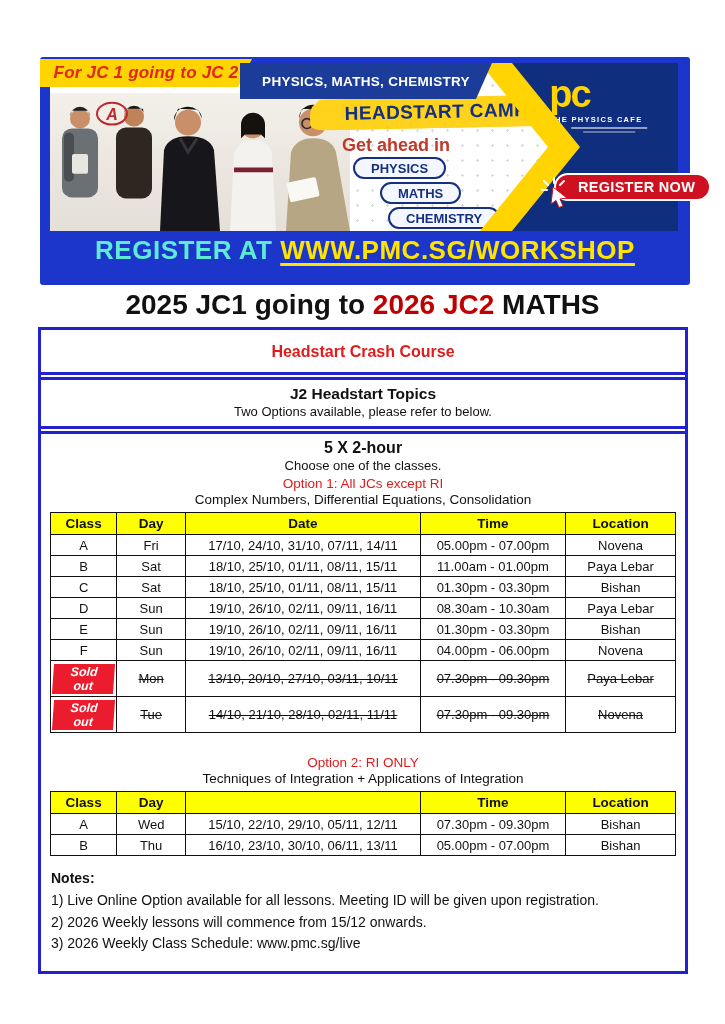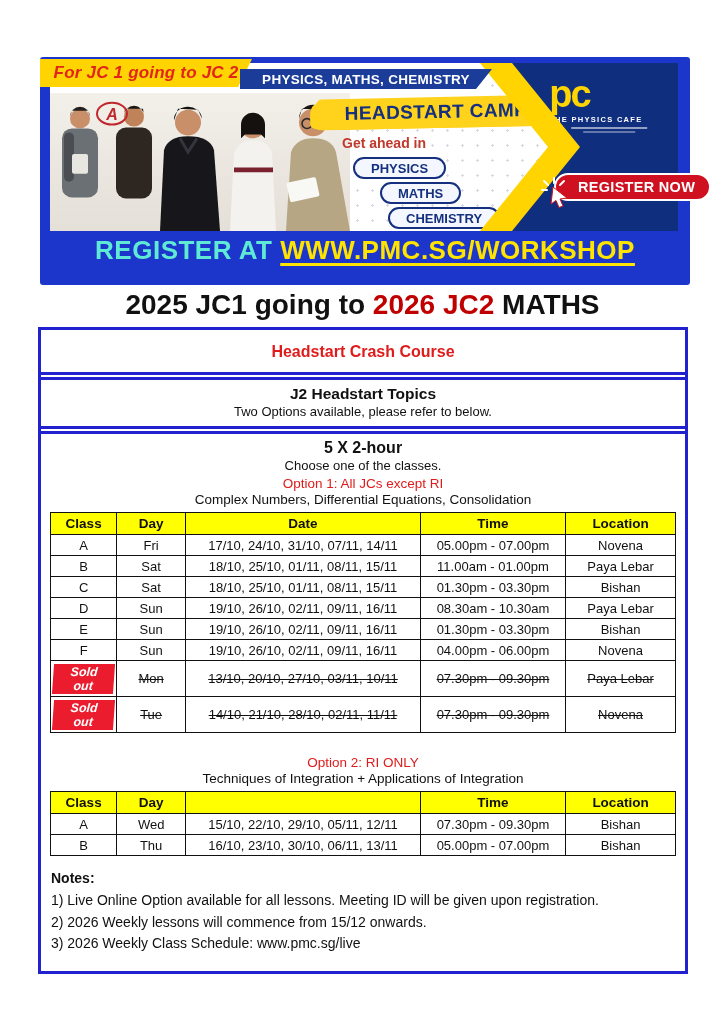--- a/index.html
+++ b/index.html
@@ -19,30 +19,30 @@
 
   
   .banner{position:absolute;left:40px;top:57px;width:650px;height:228px;background:var(--banner-blue);border-radius:3px;}
   .card{position:absolute;left:10px;top:6px;width:522px;height:168px;background:#fff;
         clip-path:polygon(0 0,calc(100% - 62px) 0,100% 50%,calc(100% - 62px) 100%,0 100%);
         background-image:radial-gradient(#d8d8e4 1.1px,transparent 1.3px);background-size:15px 15px;}
   .ribbon-yellow{position:absolute;left:0;top:2px;width:212px;height:28px;background:var(--yellow);
         clip-path:polygon(0 0,100% 0,calc(100% - 14px) 100%,0 100%);
         display:flex;align-items:center;justify-content:center;}
   .ribbon-yellow span{color:#e1251b;font-weight:bold;font-style:italic;font-size:17px;letter-spacing:.2px;}
-  .ribbon-navy{position:absolute;left:200px;top:12px;width:252px;height:20px;background:var(--ribbon-navy);
+  .ribbon-navy{position:absolute;left:200px;top:6px;width:252px;height:36px;background:var(--ribbon-navy);
         clip-path:polygon(0 0,100% 0,calc(100% - 16px) 100%,0 100%);
         display:flex;align-items:center;justify-content:center;}
   .ribbon-navy span{color:#fff;font-weight:bold;font-size:13.5px;letter-spacing:.3px;}
   .photo{position:absolute;left:0;top:30px;width:300px;height:138px;}
   .camp{position:absolute;left:264px;top:34px;width:244px;height:30px;background:#ffd21c;
         border-radius:8px 18px 6px 16px/14px 6px 16px 8px;transform:rotate(-1.2deg);
         display:flex;align-items:center;justify-content:center;box-shadow:6px 2px 0 -1px #ffd21c,-6px 3px 0 -2px #ffd21c;}
   .camp span{color:var(--navy-text);font-weight:800;font-size:19px;letter-spacing:.4px;}
-  .get-ahead{position:absolute;left:292px;top:72px;color:#c0392b;font-weight:bold;font-size:14px;}
+  .get-ahead{position:absolute;left:292px;top:72px;color:#c0392b;font-weight:bold;font-size:18px;}
   .pill{position:absolute;height:22px;padding:0 16px;border:2px solid var(--navy-text);border-radius:12px;
         background:#f4f7ff;color:var(--navy-text);font-weight:bold;font-size:13px;
         display:flex;align-items:center;justify-content:center;}
   .pill.p1{left:303px;top:94px;}
   .pill.p2{left:330px;top:119px;}
   .pill.p3{left:338px;top:144px;}
   .right-panel{position:absolute;left:462px;top:6px;width:176px;height:168px;background:var(--panel-navy);}
   .chevron{position:absolute;left:440px;top:6px;width:108px;height:168px;pointer-events:none;}
   .logo{position:absolute;left:50%;top:12px;transform:translateX(-34%);width:120px;}
   .logo .pc{color:var(--yellow);font-weight:800;font-size:38px;line-height:38px;letter-spacing:-2px;}

